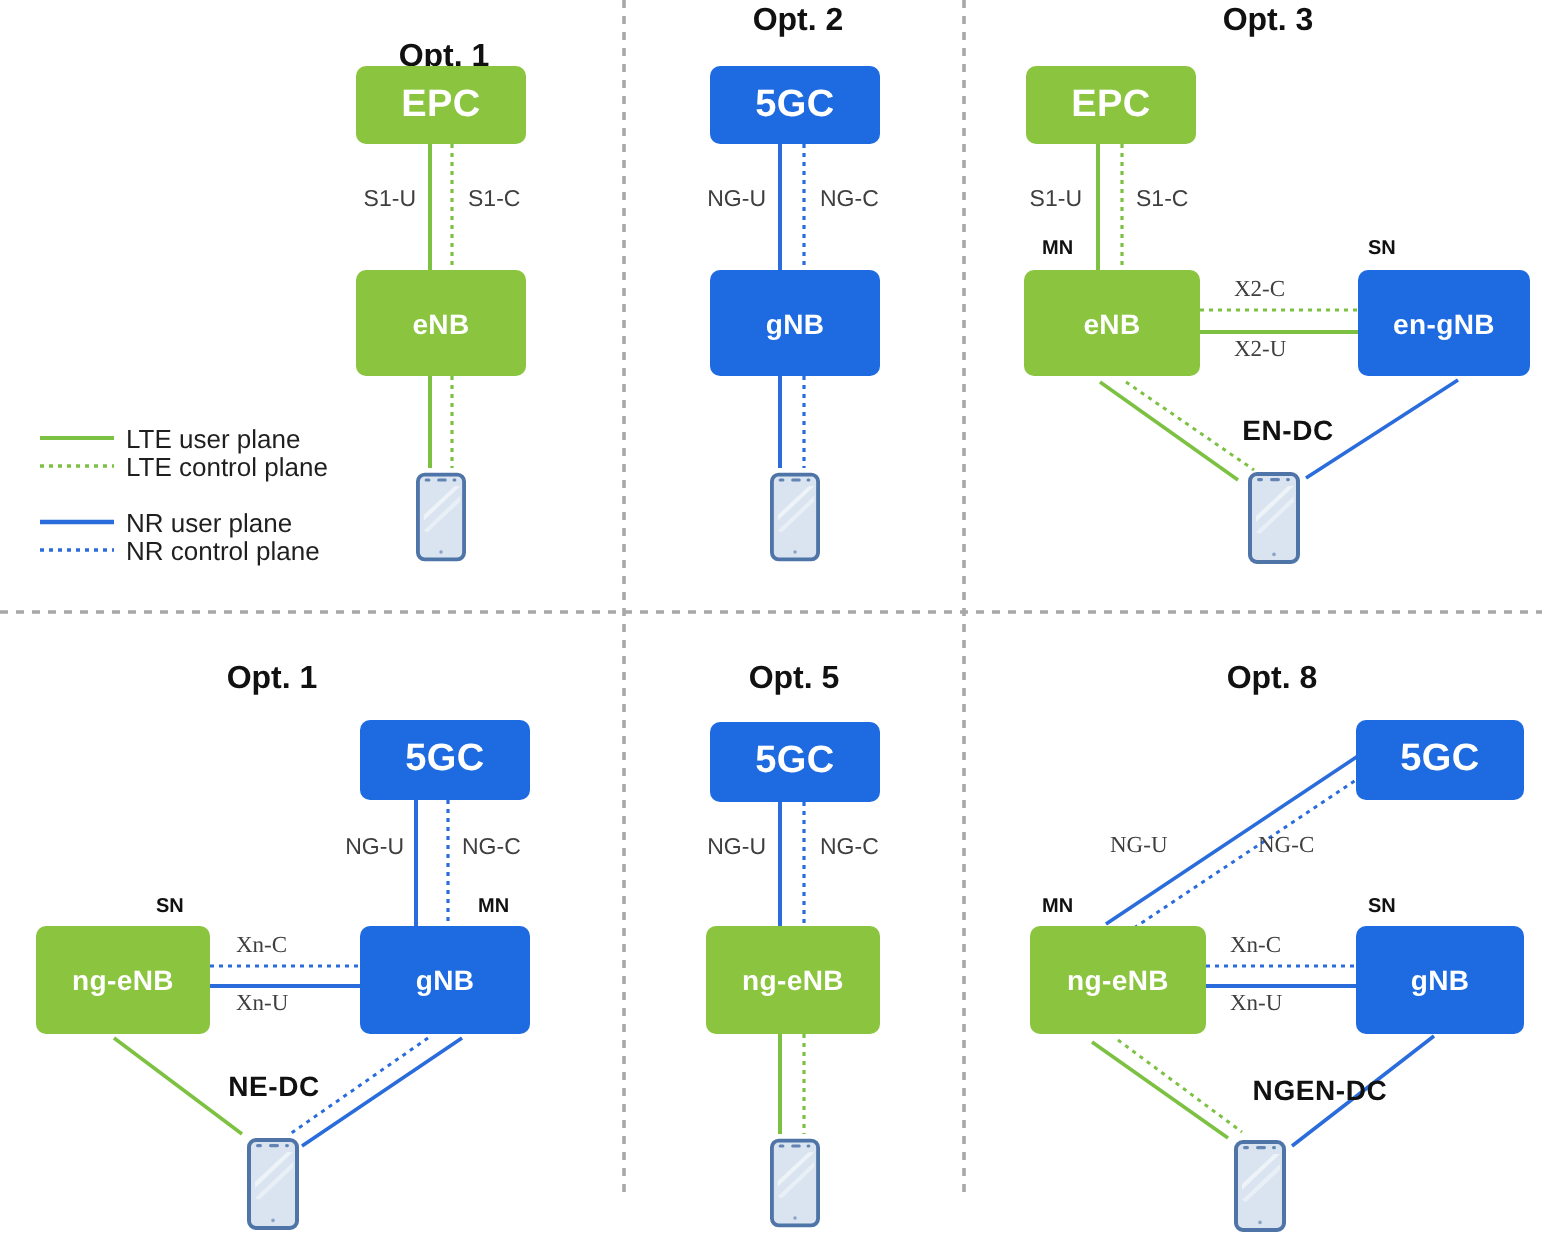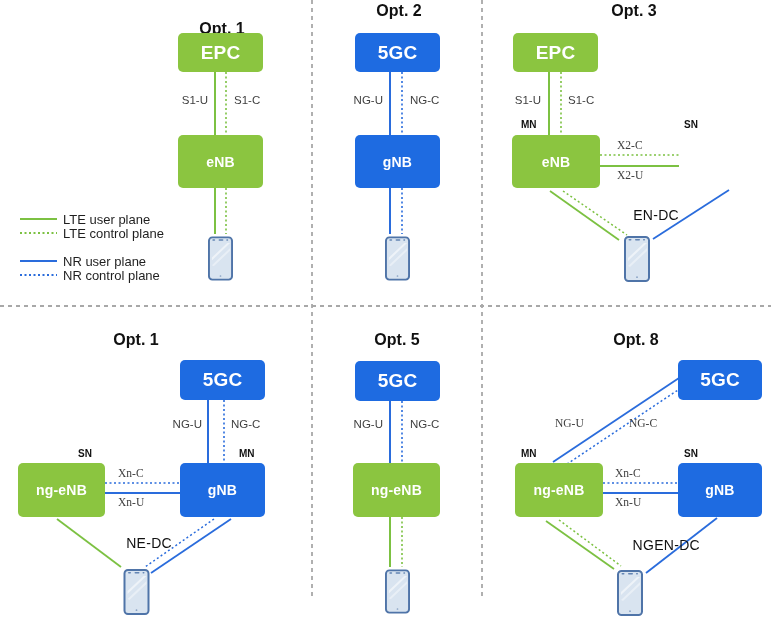--- a/index.html
+++ b/index.html
@@ -35,22 +35,22 @@
   .node.ran{font-size:14px;}
   .link-label{
     font-size:11.5px;color:var(--label);white-space:nowrap;
   }
   .align-r{text-align:right;}
   .align-c{text-align:left;font-family:Liberation Serif, serif;}
   .role{
     font-size:10px;font-weight:bold;color:var(--dark);white-space:nowrap;
   }
   .dc{
-    font-size:14px;font-weight:normal;color:var(--dark);
-    text-align:right;white-space:nowrap;letter-spacing:0.3px;
+    font-size:14px;font-weight:bold;color:var(--dark);
+    text-align:center;white-space:nowrap;letter-spacing:0.3px;
   }
   .legend-label{
     font-size:13px;color:#1F1F1F;white-space:nowrap;
   }
 </style>
 </head>
 <body>
 
 <div id="stage">
 
@@ -135,20 +135,21 @@
   <div class="abs link-label" style="left:410px;top:94px">NG-C</div>
   <div class="abs node blue ran" style="left:355px;top:135px;width:85px;height:53px">gNB</div>
 
   <div class="abs title" style="left:599px;top:2px;width:70px">Opt. 3</div>
   <div class="abs node green core" style="left:513px;top:33px;width:85px;height:39px">EPC</div>
   <div class="abs link-label align-r" style="left:491px;top:94px;width:50px">S1-U</div>
   <div class="abs link-label" style="left:568px;top:94px">S1-C</div>
   <div class="abs role" style="left:521px;top:119px">MN</div>
   <div class="abs role" style="left:684px;top:119px">SN</div>
   <div class="abs node green ran" style="left:512px;top:135px;width:88px;height:53px">eNB</div>
+  <div class="abs node blue ran" style="left:679px;top:135px;width:86px;height:53px">en-gNB</div>
   <div class="abs link-label align-c" style="left:617px;top:139px;width:50px">X2-C</div>
   <div class="abs link-label align-c" style="left:617px;top:169px;width:50px">X2-U</div>
   <div class="abs dc" style="left:609px;top:207px;width:70px">EN-DC</div>
 
   <div class="abs title" style="left:101px;top:331px;width:70px">Opt. 1</div>
   <div class="abs node blue core" style="left:180px;top:360px;width:85px;height:40px">5GC</div>
   <div class="abs link-label align-r" style="left:152px;top:418px;width:50px">NG-U</div>
   <div class="abs link-label" style="left:231px;top:418px">NG-C</div>
   <div class="abs role" style="left:78px;top:448px">SN</div>
   <div class="abs role" style="left:239px;top:448px">MN</div>

